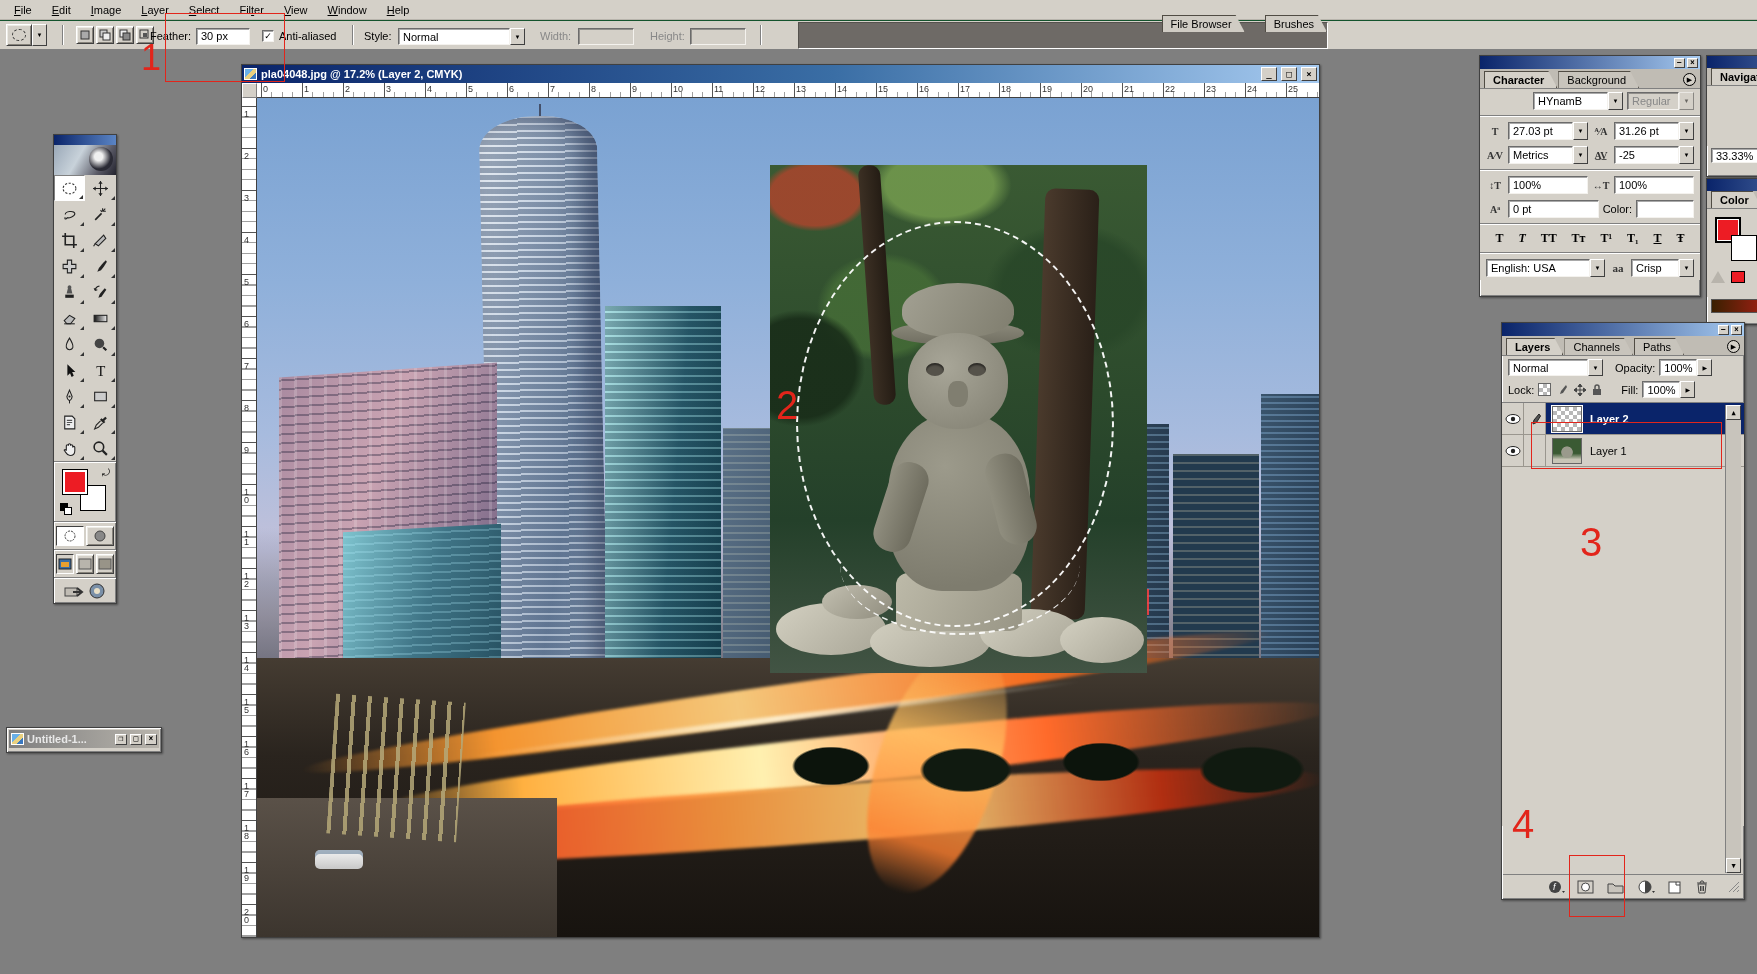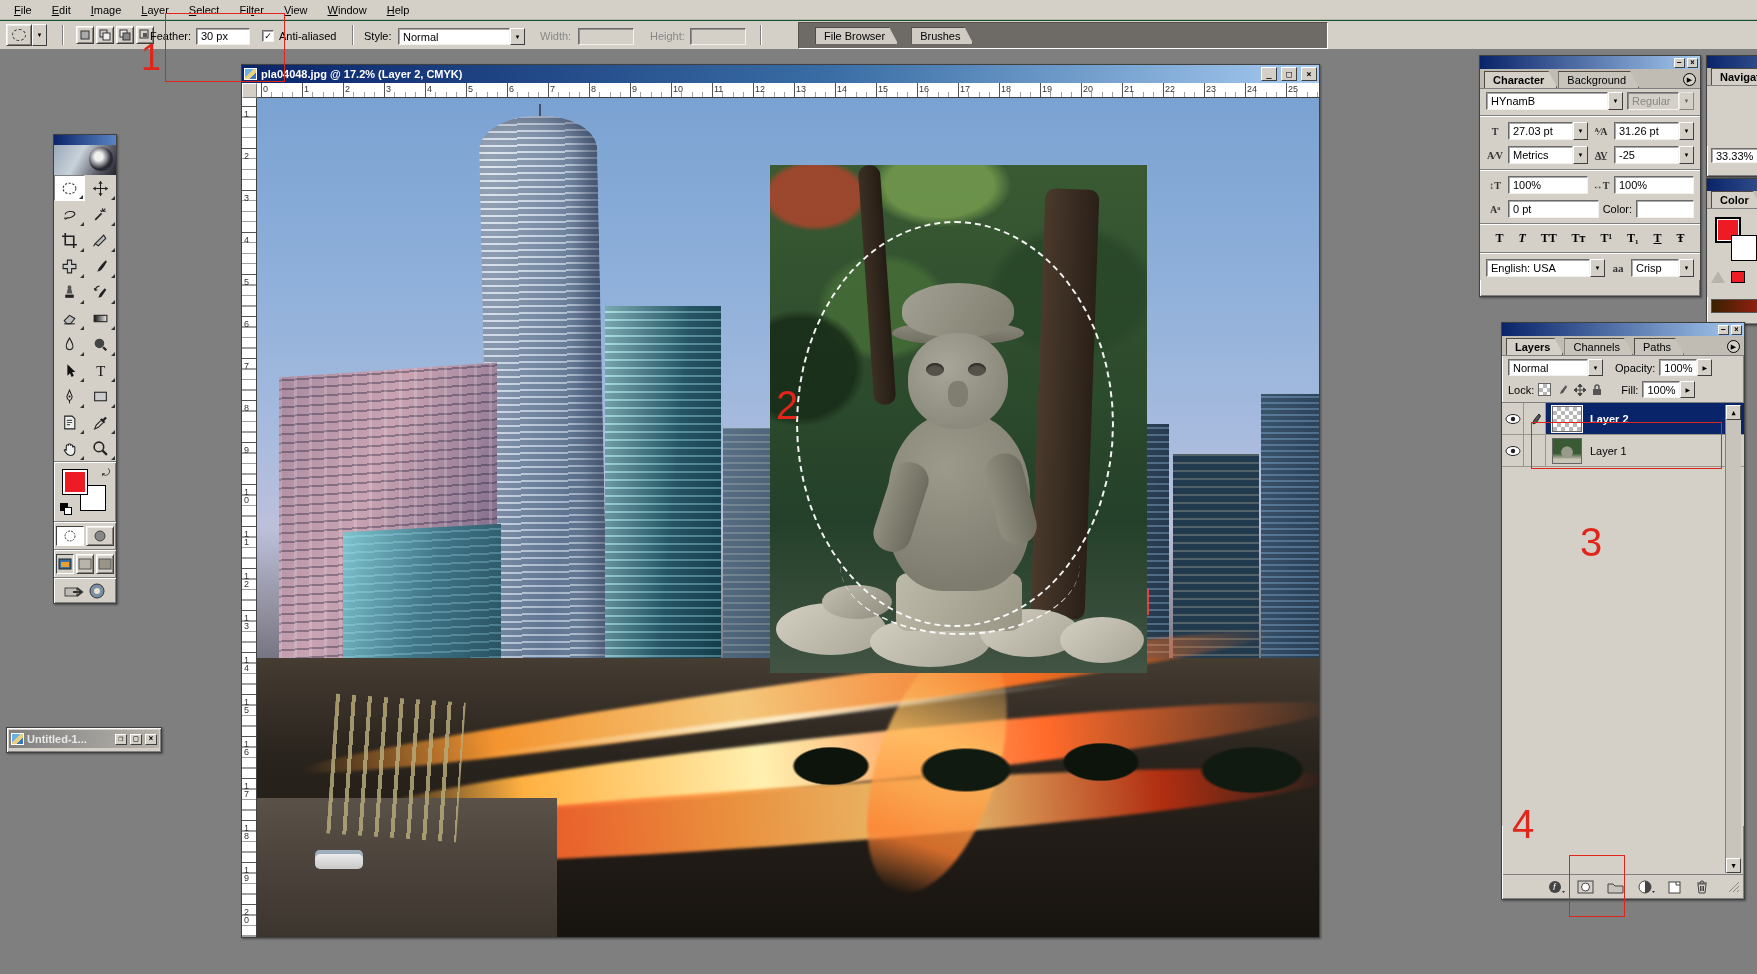--- a/index.html
+++ b/index.html
@@ -21,21 +21,21 @@
   .palette-arrow { width:13px; height:13px; border:1px solid #000; border-radius:50%; background:#d4d0c8; font-size:7px; display:flex; align-items:center; justify-content:center; }
   .sep-v { width:2px; align-self:stretch; border-left:1px solid #808080; border-right:1px solid #fff; }
   .groove { height:2px; border-top:1px solid #808080; border-bottom:1px solid #fff; }
   .lbl { white-space:nowrap; }
   .checker { background-image: linear-gradient(45deg,#b8b8b8 25%,transparent 25%,transparent 75%,#b8b8b8 75%), linear-gradient(45deg,#b8b8b8 25%,#ffffff 25%,#ffffff 75%,#b8b8b8 75%); background-size:8px 8px; background-position:0 0,4px 4px; background-color:#fff; }
 
   
   #menubar { left:0; top:0; width:1757px; height:20px; background:#d4d0c8; display:flex; align-items:center; gap:4px; padding-left:6px; border-bottom:1px solid #b8b4ac; }
   .menu-item { padding:2px 8px; }
   #optionsbar { left:0; top:20px; width:1757px; height:30px; background:#d4d0c8; border-top:1px solid #14532d; border-bottom:1px solid #808080; }
-  #palette-well { left:798px; top:22px; width:530px; height:27px; background:#6e6a66; border:1px solid; border-color:#55524e #fff #fff #55524e; display:flex; align-items:flex-end; gap:13px; padding:0 0 4px 16px; }
+  #palette-well { left:798px; top:22px; width:530px; height:27px; background:#6e6a66; border:1px solid; border-color:#55524e #fff #fff #55524e; display:flex; align-items:flex-end; gap:20px; padding:0 0 16px 16px;justify-content:flex-end; }
   #palette-well .tab { background:#d0ccc4; }
 
   
   #toolbox { left:53px; top:134px; width:64px; }
   #tb-title { height:10px; background:linear-gradient(90deg,#0a246a,#5a84c4); }
   #tb-logo { height:30px; background: linear-gradient(120deg,#9aa8b8 0%,#c8d2da 40%,#5a5a66 75%,#23232e 100%); position:relative; overflow:hidden; }
   #tb-logo:before { content:""; position:absolute; right:3px; top:2px; width:24px; height:24px; border-radius:50%; background:radial-gradient(circle at 40% 40%, #f0f0f0 0 20%, #2a2a34 60%); }
   .tool-grid { display:grid; grid-template-columns:1fr 1fr; }
   .tool { height:26px; display:flex; align-items:center; justify-content:center; background:#d4d0c8; position:relative; }
   .tool.active { background:#ffffff; border:1px solid; border-color:#808080 #fff #fff #808080; }
@@ -551,21 +551,21 @@
     <div class="tbtn" style="width:11px;height:10px;">−</div>
     <div class="tbtn" style="width:11px;height:10px;">×</div>
   </div>
   <div class="pal-tabs">
     <div class="tab active">Character</div>
     <div class="tab">Background</div>
     <div class="palette-arrow" style="position:absolute;right:4px;top:4px;">▶</div>
   </div>
   <div class="pal-body">
     <div class="cp-row">
-      <div class="cp-field field" style="display:flex;">
+      <div class="cp-field field" style="display:flex;margin-left:47px;">
           <span>HYnamB</span>
         </div>
       <div class="ddb" style="height:18px;margin-left:-4px;">▼</div>
       <div class="cp-field field dis" style="max-width:52px;color:#888;">
           <span>Regular</span>
         </div>
       <div class="ddb" style="height:18px;margin-left:-4px;opacity:.5;">▼</div>
     </div>
     <div class="groove" style="margin:2px 0;"></div>
     <div class="cp-row">

